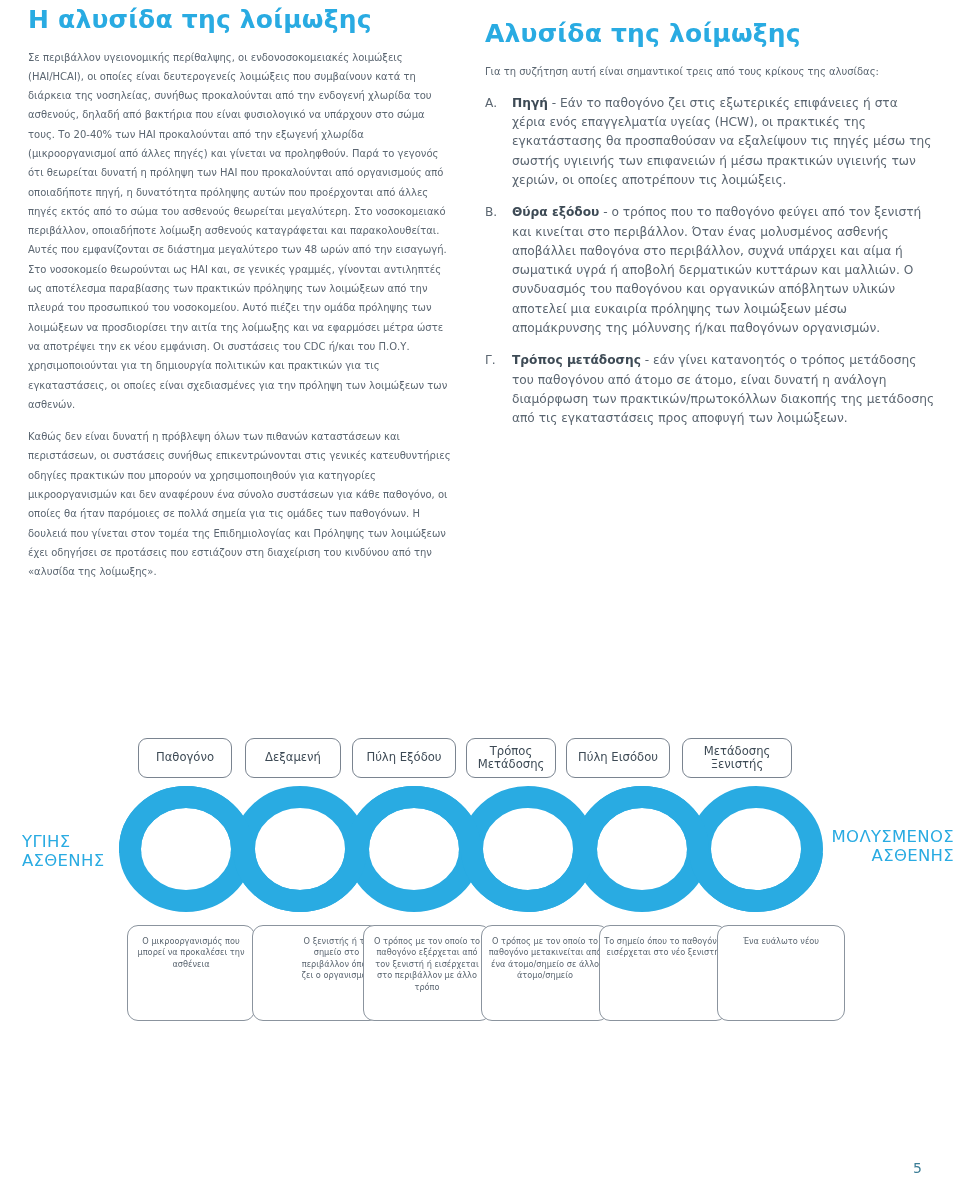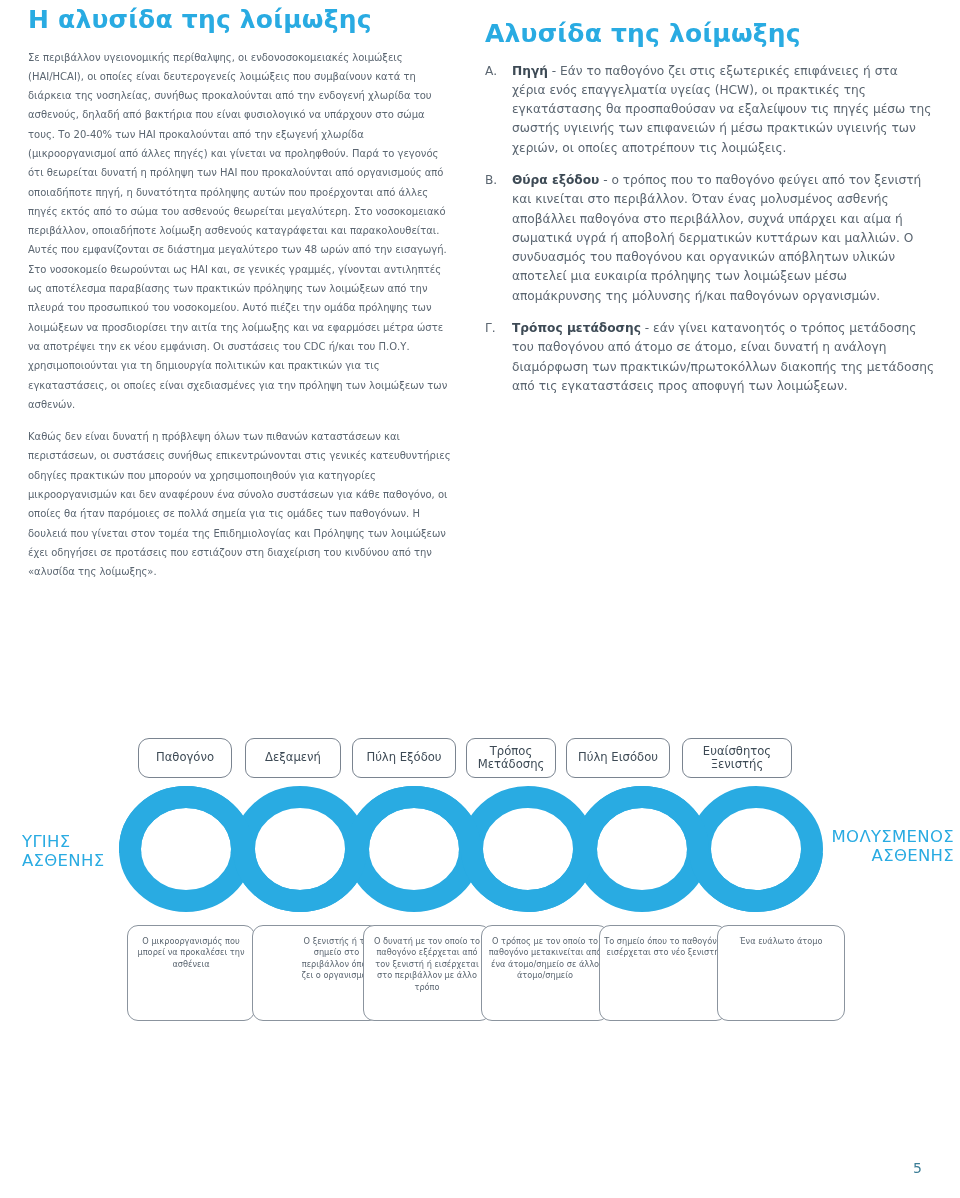--- a/index.html
+++ b/index.html
@@ -150,43 +150,44 @@
   <div class="columns">
 
     <div class="col-left">
       <h1 class="title">Η αλυσίδα της λοίμωξης</h1>
       <p class="body">Σε περιβάλλον υγειονομικής περίθαλψης, οι ενδονοσοκομειακές λοιμώξεις (HAI/HCAI), οι οποίες είναι δευτερογενείς λοιμώξεις που συμβαίνουν κατά τη διάρκεια της νοσηλείας, συνήθως προκαλούνται από την ενδογενή χλωρίδα του ασθενούς, δηλαδή από βακτήρια που είναι φυσιολογικό να υπάρχουν στο σώμα τους. Το 20-40% των HAI προκαλούνται από την εξωγενή χλωρίδα (μικροοργανισμοί από άλλες πηγές) και γίνεται να προληφθούν. Παρά το γεγονός ότι θεωρείται δυνατή η πρόληψη των HAI που προκαλούνται από οργανισμούς από οποιαδήποτε πηγή, η δυνατότητα πρόληψης αυτών που προέρχονται από άλλες πηγές εκτός από το σώμα του ασθενούς θεωρείται μεγαλύτερη. Στο νοσοκομειακό περιβάλλον, οποιαδήποτε λοίμωξη ασθενούς καταγράφεται και παρακολουθείται. Αυτές που εμφανίζονται σε διάστημα μεγαλύτερο των 48 ωρών από την εισαγωγή. Στο νοσοκομείο θεωρούνται ως HAI και, σε γενικές γραμμές, γίνονται αντιληπτές ως αποτέλεσμα παραβίασης των πρακτικών πρόληψης των λοιμώξεων από την πλευρά του προσωπικού του νοσοκομείου. Αυτό πιέζει την ομάδα πρόληψης των λοιμώξεων να προσδιορίσει την αιτία της λοίμωξης και να εφαρμόσει μέτρα ώστε να αποτρέψει την εκ νέου εμφάνιση. Οι συστάσεις του CDC ή/και του Π.Ο.Υ. χρησιμοποιούνται για τη δημιουργία πολιτικών και πρακτικών για τις εγκαταστάσεις, οι οποίες είναι σχεδιασμένες για την πρόληψη των λοιμώξεων των ασθενών.</p>
       <p class="body">Καθώς δεν είναι δυνατή η πρόβλεψη όλων των πιθανών καταστάσεων και περιστάσεων, οι συστάσεις συνήθως επικεντρώνονται στις γενικές κατευθυντήριες οδηγίες πρακτικών που μπορούν να χρησιμοποιηθούν για κατηγορίες μικροοργανισμών και δεν αναφέρουν ένα σύνολο συστάσεων για κάθε παθογόνο, οι οποίες θα ήταν παρόμοιες σε πολλά σημεία για τις ομάδες των παθογόνων. Η δουλειά που γίνεται στον τομέα της Επιδημιολογίας και Πρόληψης των λοιμώξεων έχει οδηγήσει σε προτάσεις που εστιάζουν στη διαχείριση του κινδύνου από την «αλυσίδα της λοίμωξης».</p>
     </div>
 
     <div class="col-right">
       <h1 class="title">Αλυσίδα της λοίμωξης</h1>
+      <p class="body">Για τη συζήτηση αυτή είναι σημαντικοί τρεις από τους κρίκους της αλυσίδας:</p>
       <ol class="lettered">
         <li>
           <span class="marker">Α.</span><span class="lead">Πηγή</span><span> - Εάν το παθογόνο ζει στις εξωτερικές επιφάνειες ή στα χέρια ενός επαγγελματία υγείας (HCW), οι πρακτικές της εγκατάστασης θα προσπαθούσαν να εξαλείψουν τις πηγές μέσω της σωστής υγιεινής των επιφανειών ή μέσω πρακτικών υγιεινής των χεριών, οι οποίες αποτρέπουν τις λοιμώξεις.</span>
         </li>
         <li>
           <span class="marker">Β.</span><span class="lead">Θύρα εξόδου</span><span> - ο τρόπος που το παθογόνο φεύγει από τον ξενιστή και κινείται στο περιβάλλον. Όταν ένας μολυσμένος ασθενής αποβάλλει παθογόνα στο περιβάλλον, συχνά υπάρχει και αίμα ή σωματικά υγρά ή αποβολή δερματικών κυττάρων και μαλλιών. Ο συνδυασμός του παθογόνου και οργανικών απόβλητων υλικών αποτελεί μια ευκαιρία πρόληψης των λοιμώξεων μέσω απομάκρυνσης της μόλυνσης ή/και παθογόνων οργανισμών.</span>
         </li>
         <li>
           <span class="marker">Γ.</span><span class="lead">Τρόπος μετάδοσης</span><span> - εάν γίνει κατανοητός ο τρόπος μετάδοσης του παθογόνου από άτομο σε άτομο, είναι δυνατή η ανάλογη διαμόρφωση των πρακτικών/πρωτοκόλλων διακοπής της μετάδοσης από τις εγκαταστάσεις προς αποφυγή των λοιμώξεων.</span>
         </li>
       </ol>
     </div>
   </div>
 
   <div class="diagram">
 
     <div class="top-labels">
-      <div class="chip" style="left:138px; top:3px; width:94px;border-radius:11px;">Παθογόνο</div>
+      <div class="chip" style="left:138px; top:3px; width:94px;">Παθογόνο</div>
       <div class="chip" style="left:245px; top:3px; width:96px;">Δεξαμενή</div>
       <div class="chip" style="left:352px; top:3px; width:104px;">Πύλη Εξόδου</div>
       <div class="chip" style="left:466px; top:3px; width:90px;">Τρόπος Μετάδοσης</div>
       <div class="chip" style="left:566px; top:3px; width:104px;">Πύλη Εισόδου</div>
-      <div class="chip" style="left:682px; top:3px; width:110px;">Ευαίσθητος Ξενιστής</div>
+      <div class="chip" style="left:682px; top:3px; width:110px;">Μετάδοσης Ξενιστής</div>
     </div>
 
     <svg class="chain-svg" width="960" height="140" viewBox="0 0 960 140" aria-hidden="true">
       <defs>
 
         <clipPath id="clipL1">
             <rect x="0" y="0" width="960" height="70"></rect>
           </clipPath>
         <clipPath id="clipL2">
             <rect x="0" y="70" width="960" height="70"></rect>
@@ -220,21 +221,21 @@
       <div>ΑΣΘΕΝΗΣ</div>
     </div>
     <div class="side-label right">
       <div>ΜΟΛΥΣΜΕΝΟΣ</div>
       <div>ΑΣΘΕΝΗΣ</div>
     </div>
 
     <div class="bottom-boxes">
       <div class="cbox" style="left:127px;">Ο μικροοργανισμός που μπορεί να προκαλέσει την ασθένεια</div>
       <div class="cbox" style="left:252px;padding-left:45px;">Ο ξενιστής ή το σημείο στο περιβάλλον όπου ζει ο οργανισμός</div>
-      <div class="cbox" style="left:363px;">Ο δυνατή με τον οποίο το παθογόνο εξέρχεται από τον ξενιστή ή εισέρχεται στο περιβάλλον με άλλο τρόπο</div>
+      <div class="cbox" style="left:363px;">Ο τρόπος με τον οποίο το παθογόνο εξέρχεται από τον ξενιστή ή εισέρχεται στο περιβάλλον με άλλο τρόπο</div>
       <div class="cbox" style="left:481px;">Ο τρόπος με τον οποίο το παθογόνο μετακινείται από ένα άτομο/σημείο σε άλλο άτομο/σημείο</div>
       <div class="cbox" style="left:599px;">Το σημείο όπου το παθογόνο εισέρχεται στο νέο ξενιστή</div>
-      <div class="cbox" style="left:717px;">Ένα ευάλωτο άτομο</div>
+      <div class="cbox" style="left:717px;">Ένα ευάλωτο νέου</div>
     </div>
   </div>
 
   <div class="page-number">5</div>
 </div>
 
 </body></html>

